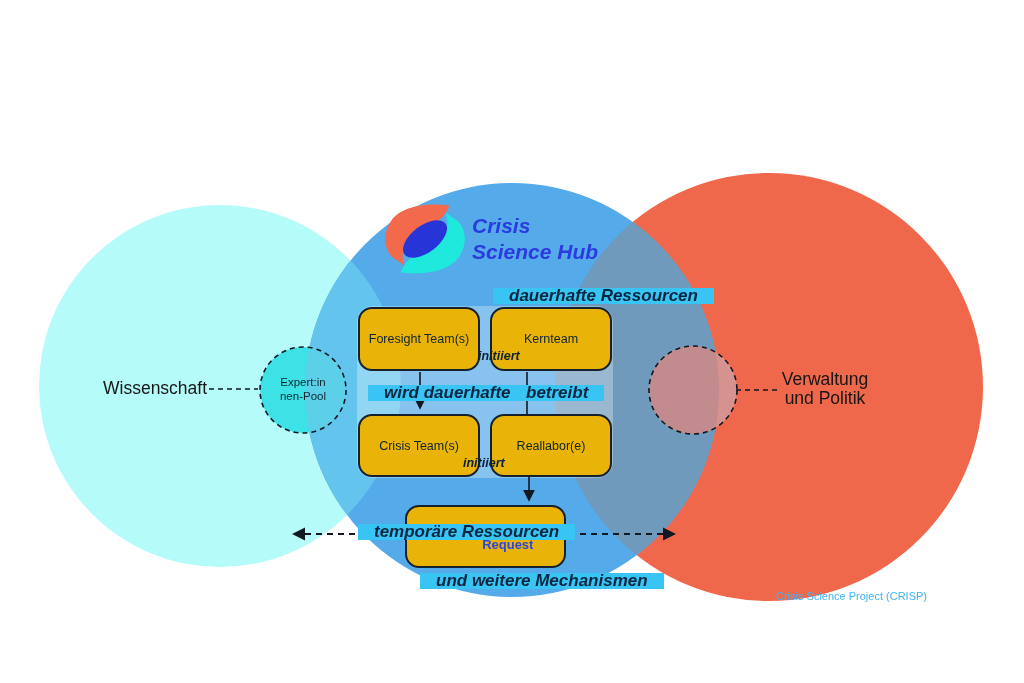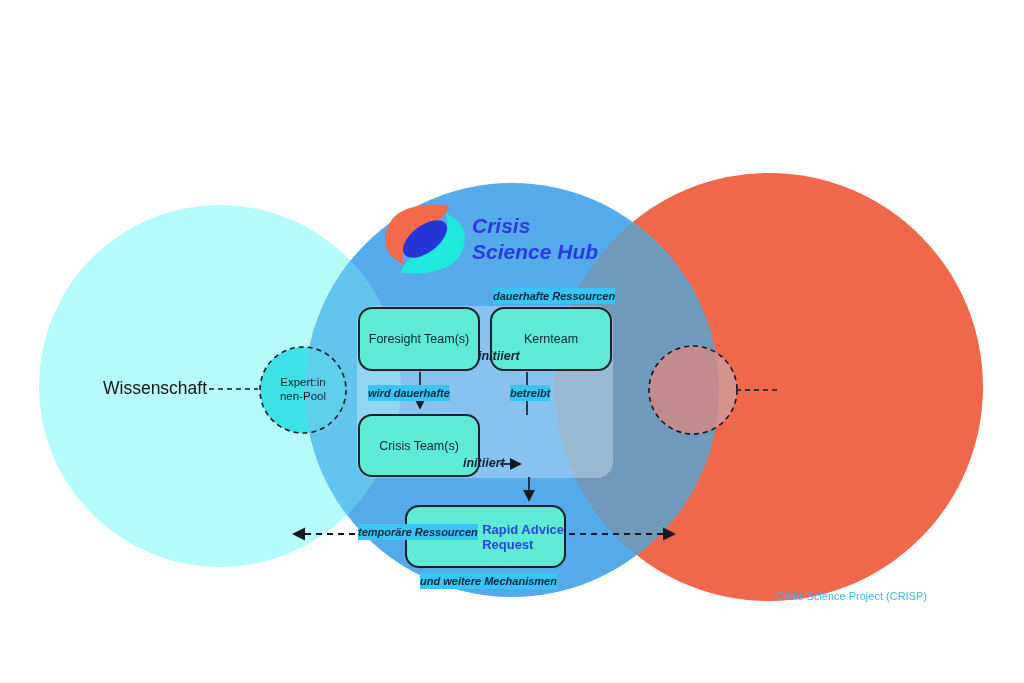--- a/index.html
+++ b/index.html
@@ -5,31 +5,31 @@
   html,body{margin:0;padding:0;}
   body{
     width:1024px;height:683px;position:relative;background:#ffffff;overflow:hidden;
     font-family:"Liberation Sans", sans-serif;
   }
   #stage{position:absolute;inset:0;width:1024px;height:683px;}
   #venn{position:absolute;left:0;top:0;z-index:0;}
   
   .fbox{
     position:absolute;z-index:2;box-sizing:border-box;
-    background:#5eead4;border:2px solid #15222e;border-radius:14px;
+    background:#eab308;border:2px solid #15222e;border-radius:14px;
     display:flex;align-items:center;justify-content:center;
     color:#0d2433;font-size:12.5px;font-weight:500;text-align:center;
   }
   .fbox.rapid{color:#2b46e0;font-weight:700;font-size:13px;justify-content:flex-end;}
   .fbox.rapid .inner{text-align:left;line-height:15px;}
   
   .hl{
     position:absolute;z-index:3;background:#38c5f4;color:#0a2540;
-    font-size:11px;font-style:italic;font-weight:700;
-    padding:1px 0;white-space:nowrap;line-height:14px;
+    font-size:17px;font-style:italic;font-weight:700;
+    padding:1px 16px;white-space:nowrap;line-height:14px;
   }
   .plain-it{
     position:absolute;z-index:3;color:#0d2133;font-size:12.5px;
     font-style:italic;font-weight:700;white-space:nowrap;line-height:14px;
   }
   
   .region-label{
     position:absolute;z-index:2;color:#161616;font-size:17.5px;font-weight:500;
     white-space:nowrap;
   }
@@ -106,34 +106,41 @@
     <path d="M 66 1 C 40 -2 16 3 7 17 C -1 29 -1 43 8 53 L 21 62 C 15 48 22 37 36 29 C 51 21 63 12 66 1 Z" fill="#f2694c"></path>
     <path d="M 17 69 C 43 72 67 67 76 53 C 84 41 84 27 75 17 L 62 8 C 68 22 61 33 47 41 C 32 49 20 58 17 69 Z" fill="#1fe9dc"></path>
     <ellipse cx="41.5" cy="35" rx="26" ry="13.5" transform="rotate(-37 41.5 35)" fill="#2734d8"></ellipse>
   </svg>
   <div id="title">
     <div>Crisis</div>
     <div>Science Hub</div>
   </div>
 
   <div class="region-label" style="left:103px;top:378px;">Wissenschaft</div>
+  <div class="region-label multi" style="left:770px;top:370px;width:110px;">
+    <div>Verwaltung</div>
+    <div>und Politik</div>
+  </div>
 
   <div class="pool-text" style="left:259px;top:376px;width:88px;">
     <div>Expert:in</div>
     <div>nen-Pool</div>
   </div>
 
   <div class="fbox" style="left:358px;top:307px;width:122px;height:64px;">
     <span>Foresight Team(s)</span>
   </div>
   <div class="fbox" style="left:490px;top:307px;width:122px;height:64px;">
     <span>Kernteam</span>
   </div>
   <div class="fbox" style="left:358px;top:414px;width:122px;height:63px;">
     <span>Crisis Team(s)</span>
+  </div>
+  <div class="fbox" style="left:490px;top:414px;width:122px;height:63px;">
+    <span>Reallabor(e)</span>
   </div>
   <div class="fbox rapid" style="left:405px;top:505px;width:161px;height:63px;">
     <div class="inner">
       <div>Rapid Advice</div>
       <div>Request</div>
     </div>
   </div>
 
   <div class="hl" style="left:493px;top:288px;">dauerhafte Ressourcen</div>
   <div class="plain-it" style="left:478px;top:349px;">initiiert</div>

